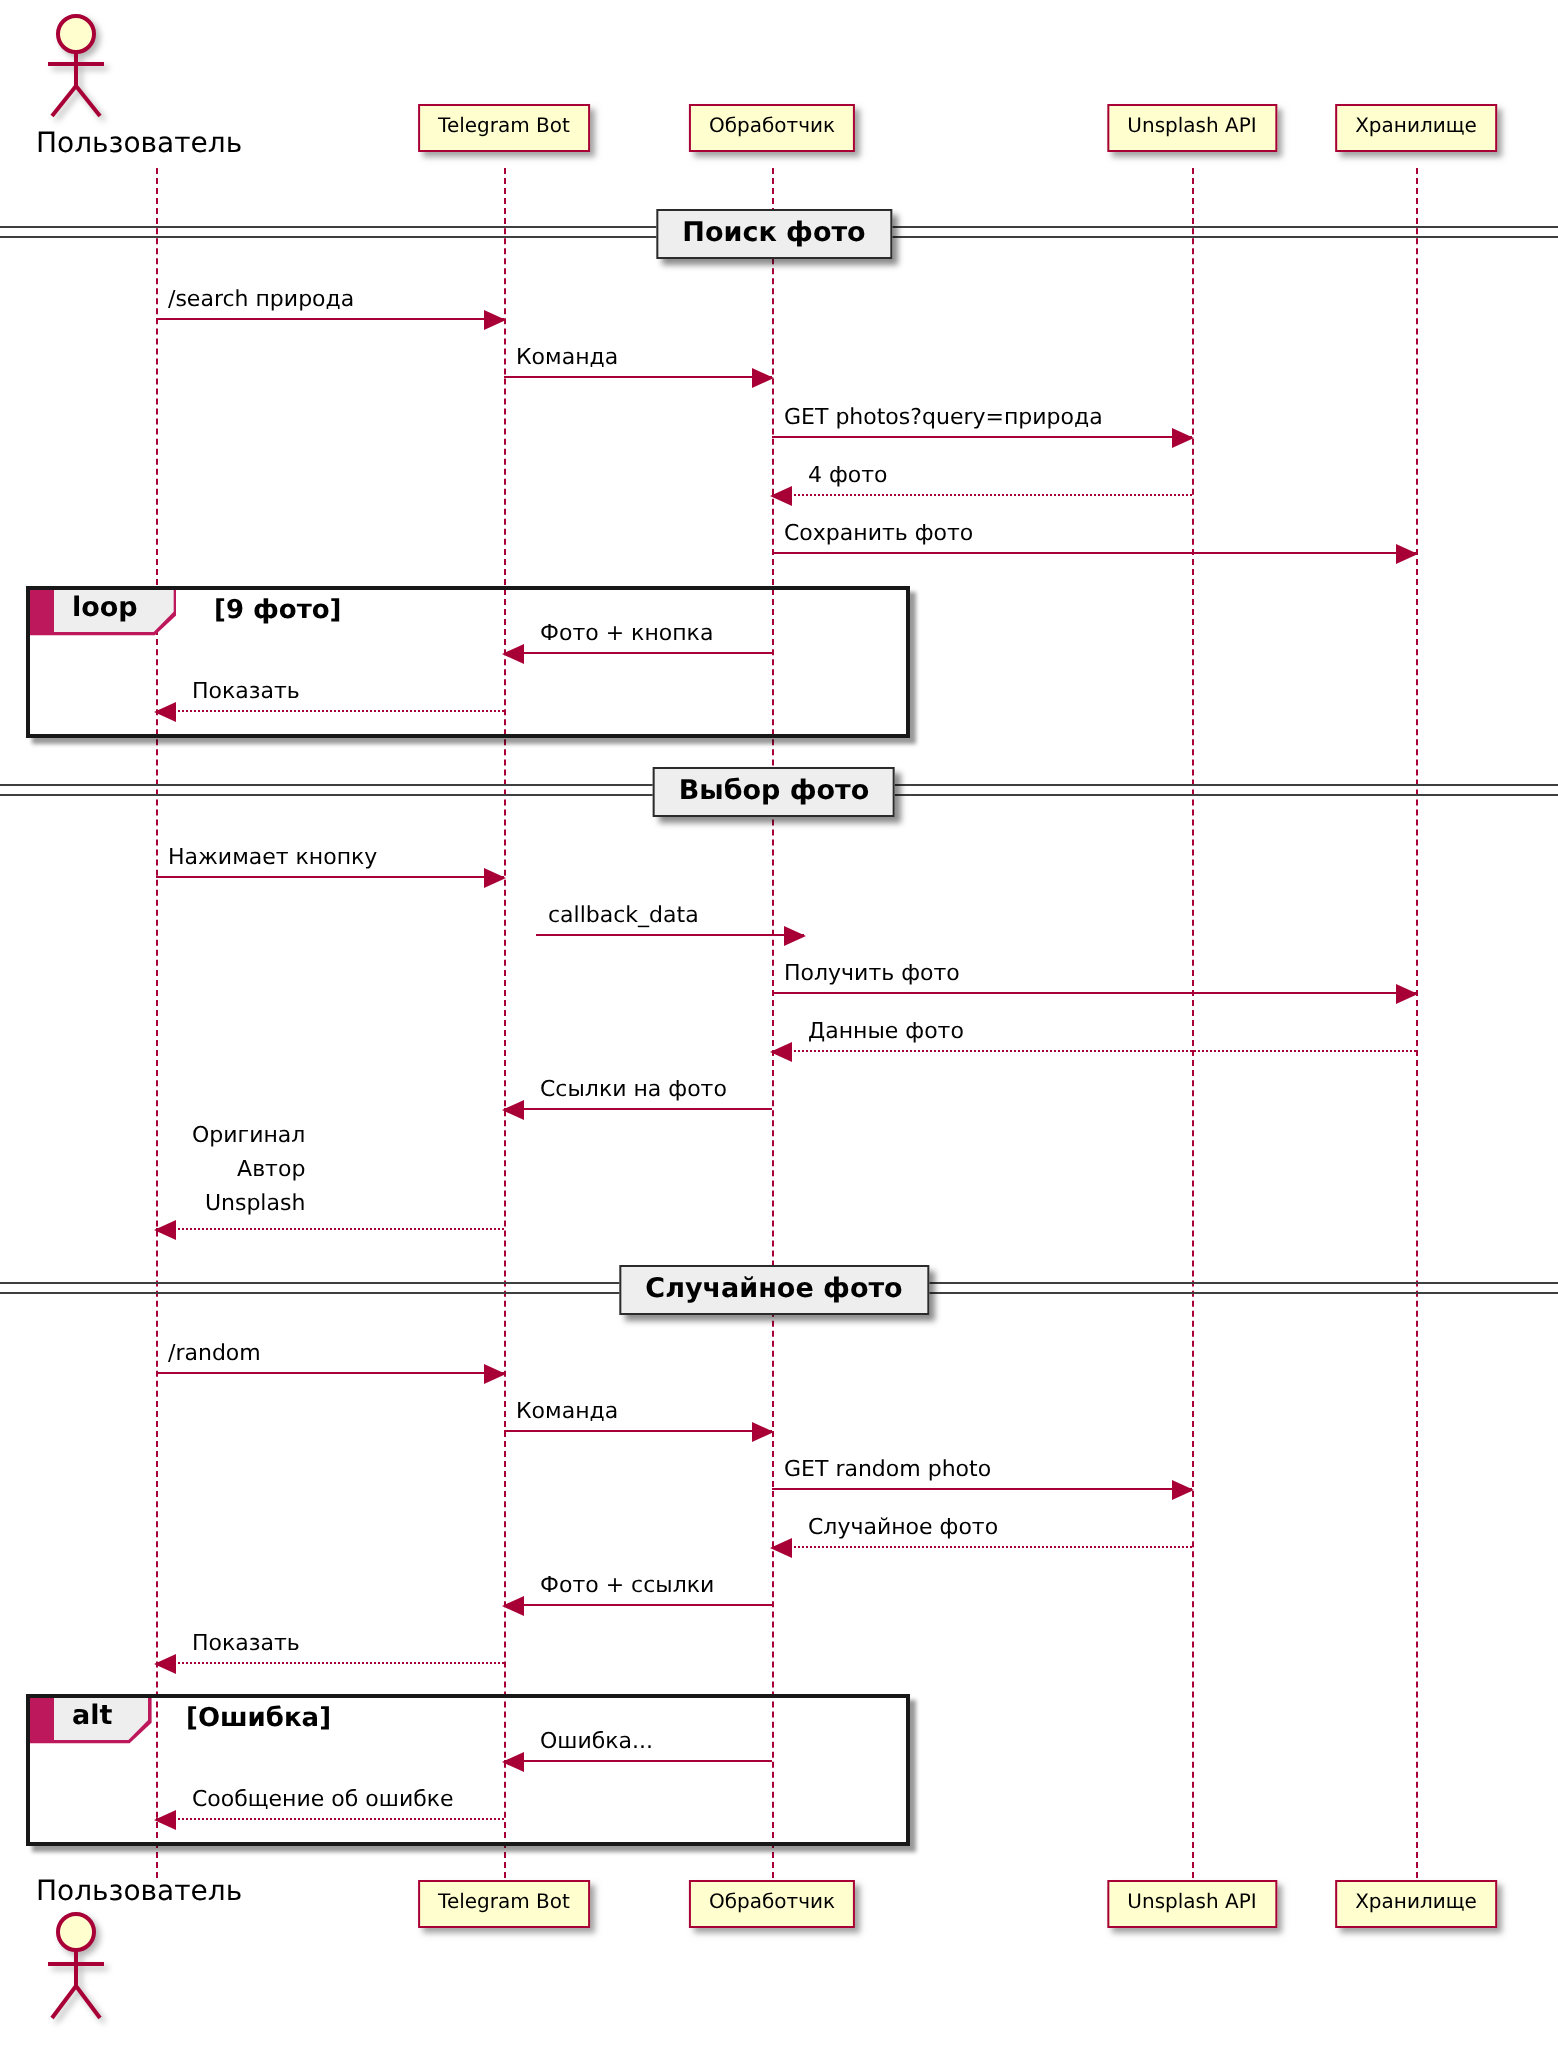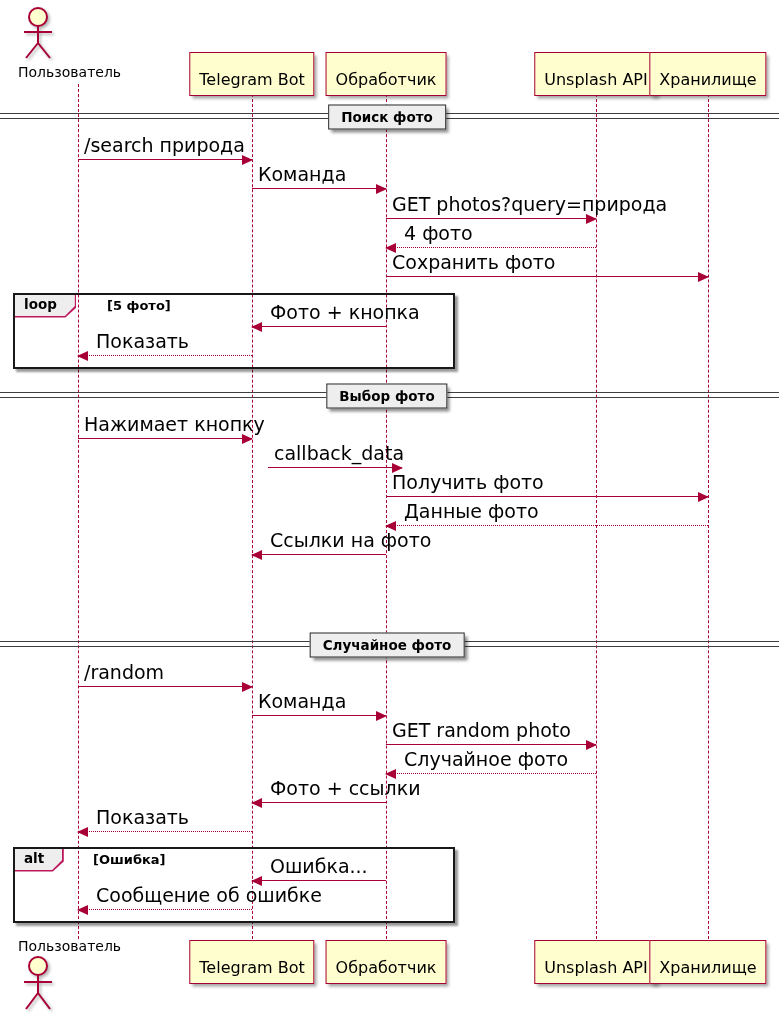--- a/index.html
+++ b/index.html
@@ -7,21 +7,21 @@
          font-family:"DejaVu Sans","Liberation Sans",sans-serif; color:#000; }
   #diagram { position:absolute; inset:0; }
 
   
   .lifeline { position:absolute; top:84px; height:855px; width:0;
               border-left:1px dashed #A80036; z-index:1; }
 
   
   .participant { position:absolute; transform:translateX(-50%);
                  background:#FEFECE; border:1.8px solid #A80036;
-                 padding:17px 9px 6px 9px; font-size:16px; white-space:nowrap;
+                 padding:5px 9px 6px 9px; font-size:10px; white-space:nowrap;
                  box-shadow:2.5px 2.5px 3px rgba(90,90,90,.55); z-index:5; }
 
   
   .actor { position:absolute; z-index:5; width:120px; transform:translateX(-50%);
            display:flex; flex-direction:column; }
   .actor svg { filter:drop-shadow(2px 2px 1.5px rgba(120,120,120,.55)); }
   .actor-label { font-size:14px; white-space:nowrap; }
 
   
   .divider-lines { position:absolute; left:0; width:779px; height:4px;
@@ -29,37 +29,37 @@
                    z-index:4; }
   .divider-label { position:absolute; left:387px; transform:translate(-50%,-50%);
                    background:#EEEEEE; border:1.8px solid #2b2b2b;
                    padding:3px 12px 4px 12px; font-weight:bold; font-size:13.5px;
                    white-space:nowrap; box-shadow:3px 3px 3px rgba(0,0,0,.45); z-index:4; }
 
   
   .frame { position:absolute; border:2px solid #181818;
            box-shadow:3px 3px 2px rgba(0,0,0,.4); z-index:2; background:transparent; }
   .frame-op-outer { position:absolute; left:0; top:0; background:#be185d;
-                    clip-path:polygon(0 0,100% 0,100% 55%,calc(100% - 11px) 100%,0 100%); }
+                    clip-path:polygon(0 0,100% 0,100% 55%,calc(100% - 11px) 100%,0 100%);padding-left:12px; }
   .frame-op-inner { clip-path:polygon(0 0,100% 0,100% 52%,calc(100% - 10px) 100%,0 100%);
                     background:#EEEEEE; margin:0 1.6px 1.6px 0;
                     padding:1px 18px 4px 9px; font-weight:bold; font-size:13.5px; }
   .frame-cond { position:absolute; top:3px; font-weight:bold; font-size:13px;
                 white-space:nowrap; }
 
   
   .msg { position:absolute; height:20px; z-index:3; }
   .mline { position:absolute; left:0; right:0; bottom:0; height:0;
            border-top:1.5px solid #A80036; }
   .msg.dotted .mline { border-top:1.5px dotted #A80036; }
   .mhead { position:absolute; bottom:-5px; width:0; height:0;
            border-top:5px solid transparent; border-bottom:5px solid transparent; }
   .msg.ltr .mhead { right:-1px; border-left:11px solid #A80036; }
   .msg.rtl .mhead { left:-1px; border-right:11px solid #A80036; }
-  .mlabel { position:absolute; bottom:4px; font-size:19px; white-space:nowrap; }
+  .mlabel { position:absolute; bottom:4px; font-size:11px; white-space:nowrap; }
   .msg.ltr .mlabel { left:6px; }
   .msg.rtl .mlabel { left:18px;text-align:right; }
   .msg.pre { height:60px; }
   .msg.pre .mlabel { white-space:pre; line-height:17px; bottom:5px; }
 </style>
 </head>
 <body>
 
 <div id="diagram">
 
@@ -111,21 +111,21 @@
   <div class="msg ltr solid" style="left:386px; top:257px; width:322px">
     <span class="mlabel">Сохранить фото</span>
     <div class="mline"></div>
     <div class="mhead"></div>
   </div>
 
   <div class="frame" style="left:13px; top:293px; width:438px; height:72px">
     <div class="frame-op-outer">
       <div class="frame-op-inner">loop</div>
     </div>
-    <div class="frame-cond" style="left:92px">[5 фото]</div>
+    <div class="frame-cond" style="left:92px">[9 фото]</div>
   </div>
   <div class="msg rtl solid" style="left:252px; top:307px; width:134px">
     <span class="mlabel">Фото + кнопка</span>
     <div class="mline"></div>
     <div class="mhead"></div>
   </div>
   <div class="msg rtl dotted" style="left:78px; top:336px; width:174px">
     <span class="mlabel">Показать</span>
     <div class="mline"></div>
     <div class="mhead"></div>
@@ -149,20 +149,27 @@
     <div class="mline"></div>
     <div class="mhead"></div>
   </div>
   <div class="msg ltr solid" style="left:386px; top:477px; width:322px">
     <span class="mlabel">Получить фото</span>
     <div class="mline"></div>
     <div class="mhead"></div>
   </div>
   <div class="msg rtl solid" style="left:252px; top:535px; width:134px">
     <span class="mlabel">Ссылки на фото</span>
+    <div class="mline"></div>
+    <div class="mhead"></div>
+  </div>
+  <div class="msg rtl dotted pre" style="left:78px; top:555px; width:174px">
+    <span class="mlabel">Оригинал
+Автор
+Unsplash</span>
     <div class="mline"></div>
     <div class="mhead"></div>
   </div>
 
   <div class="divider-lines" style="top:641px"></div>
   <div class="divider-label" style="top:645px">Случайное фото</div>
 
   <div class="msg ltr solid" style="left:78px; top:667px; width:174px">
     <span class="mlabel">/random</span>
     <div class="mline"></div>

